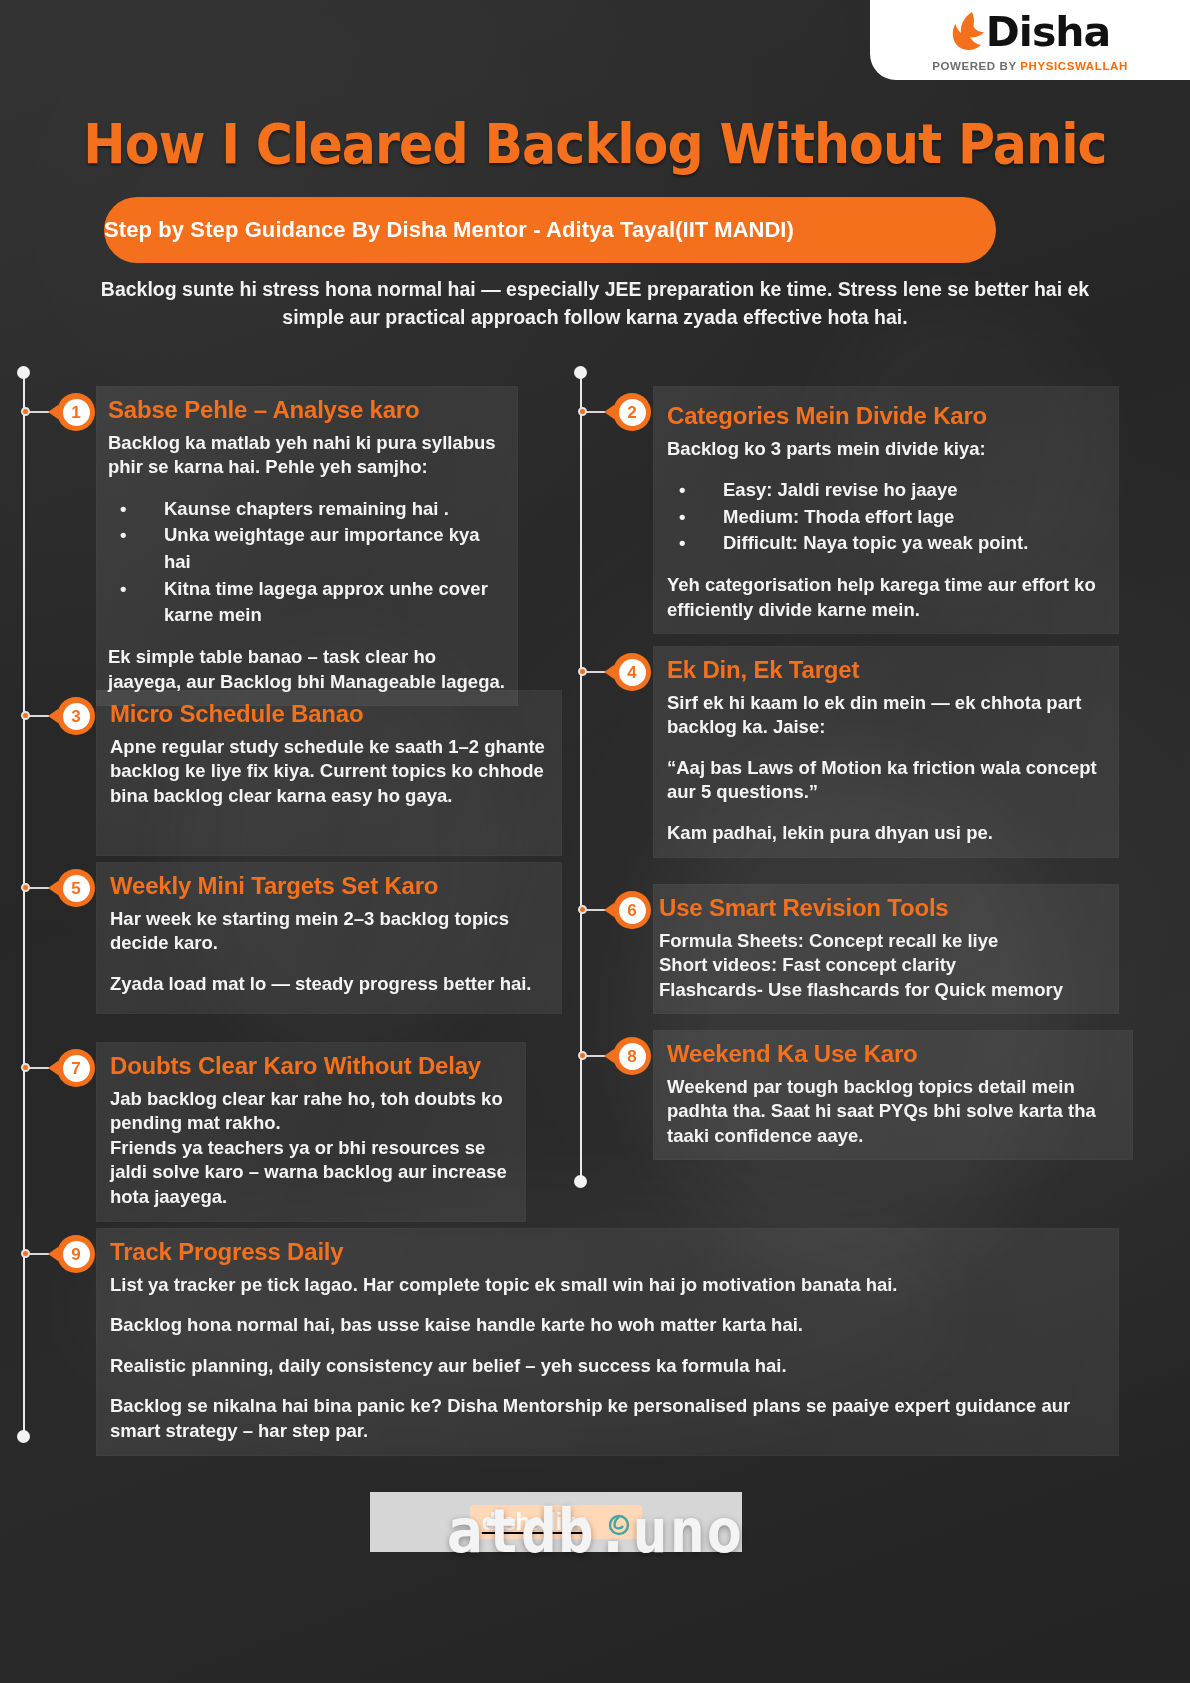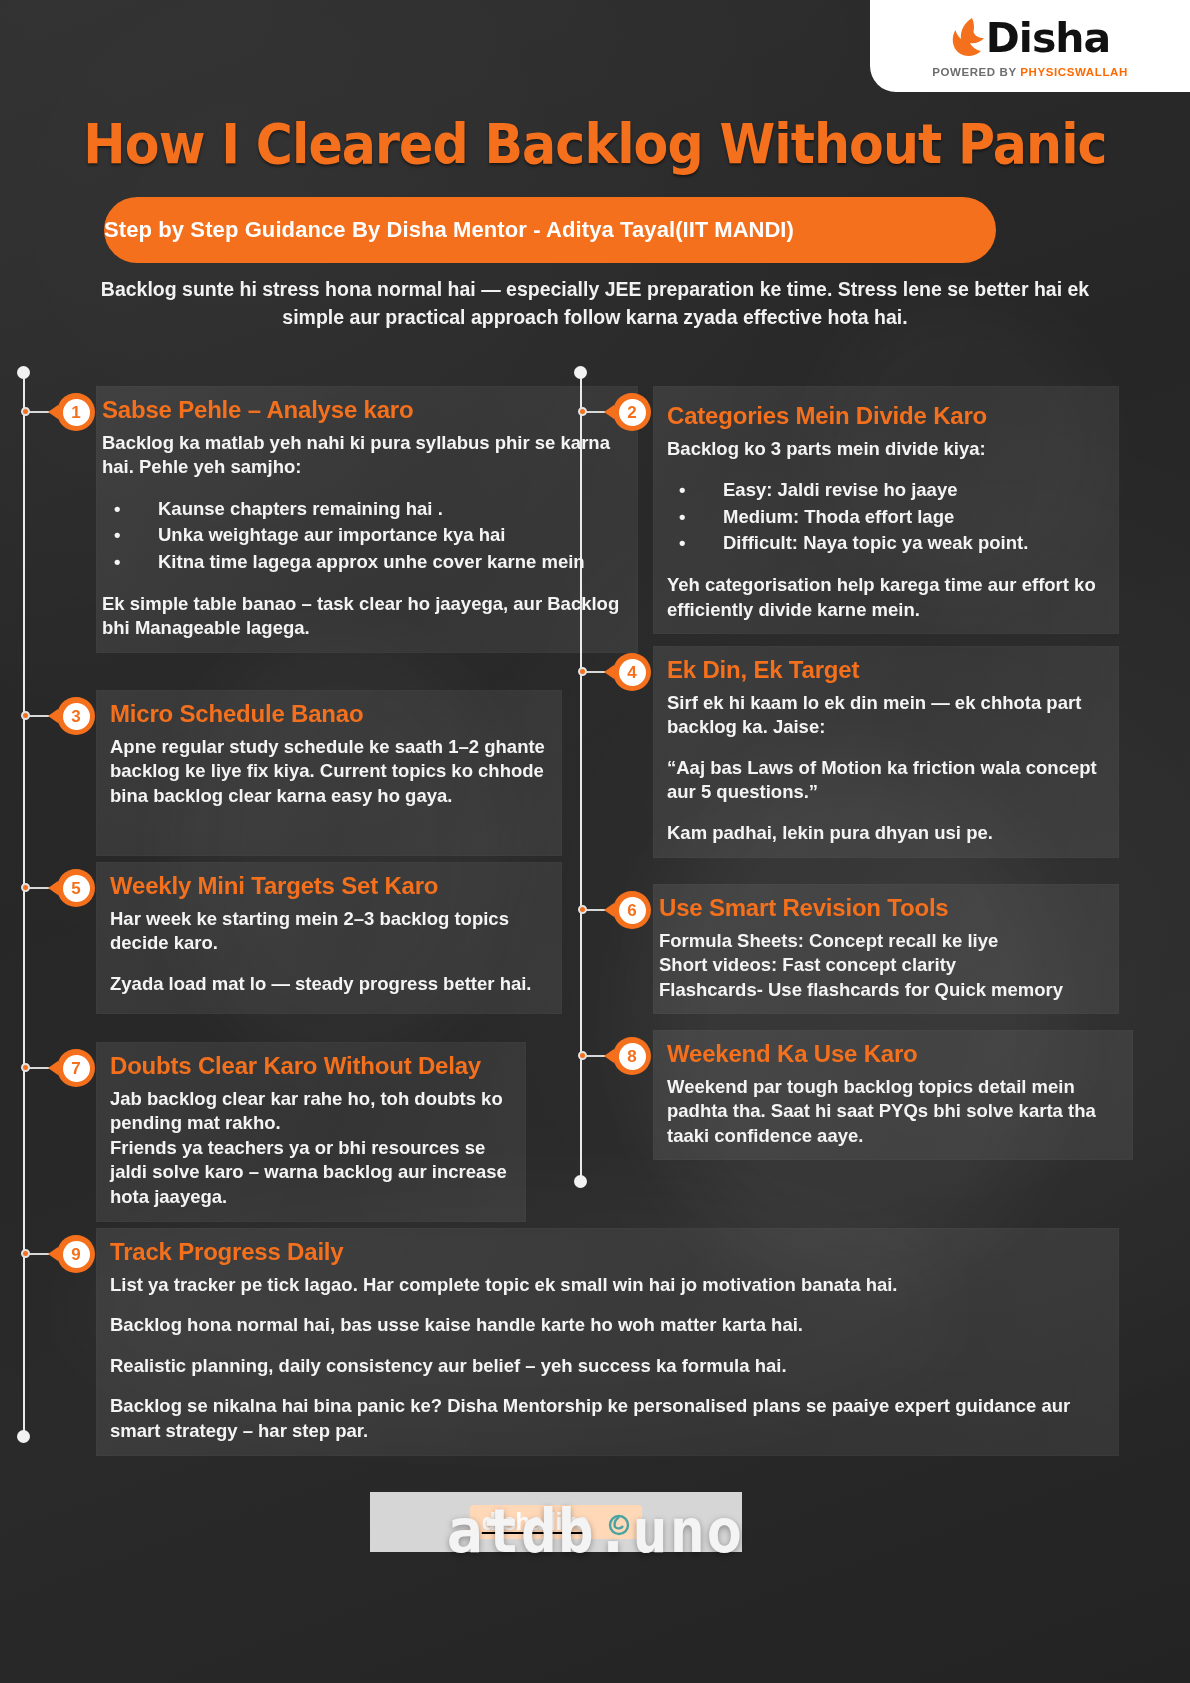--- a/index.html
+++ b/index.html
@@ -20,21 +20,21 @@
   }
   
   .bgblob{position:absolute;border-radius:50%;filter:blur(40px);pointer-events:none;}
   .b1{left:180px;top:640px;width:320px;height:420px;background:rgba(255,255,255,.035);}
   .b2{left:640px;top:760px;width:420px;height:520px;background:rgba(255,255,255,.045);}
   .b3{left:820px;top:300px;width:280px;height:300px;background:rgba(255,255,255,.028);}
   .b4{left:60px;top:1180px;width:900px;height:260px;background:rgba(255,255,255,.022);}
 
   
   .logo-card{
-    position:absolute;right:0;top:0;width:320px;height:92px;
+    position:absolute;right:0;top:0;width:320px;height:80px;
     background:#ffffff;border-bottom-left-radius:26px;
     display:flex;flex-direction:column;align-items:center;justify-content:center;
   }
   .logo-row{display:flex;align-items:center;height:48px;}
   .logo-flame{width:42px;height:44px;margin-right:-6px;}
   .logo-word{
     font-family:"DejaVu Sans", sans-serif;
     font-weight:bold;font-size:41px;color:#111;letter-spacing:-1px;line-height:1;
   }
   .logo-sub{font-size:11.5px;letter-spacing:.6px;margin-top:3px;font-weight:bold;color:#6d6d6d;}
@@ -161,21 +161,21 @@
   <div class="raildot rd-l-bot"></div>
   <div class="raildot rd-r-top"></div>
   <div class="raildot rd-r-bot"></div>
 
   <div id="cards-layer">
       <div class="stub" style="left: 25px; top: 411px; width: 34px;"></div>
       <div class="stubdot" style="left: 21px; top: 407px;"></div>
       <div class="badge" style="left: 57px; top: 393px;">
         <div class="inner">1</div>
       </div>
-      <div class="card" style="left: 96px; top: 386px; width: 542px; min-height: 248px; padding: 10px 6px 12px; box-sizing: border-box;">
+      <div class="card" style="left: 96px; top: 386px; width: 422px; min-height: 248px; padding: 10px 12px 12px; box-sizing: border-box;">
         <h3>Sabse Pehle – Analyse karo</h3>
         <div class="body">
           <p>Backlog ka matlab yeh nahi ki pura syllabus phir se karna hai. Pehle yeh samjho:</p>
           <div class="gap"></div>
           <ul>
             <li><span class="bul">•</span><span>Kaunse chapters remaining hai .</span></li>
             <li><span class="bul">•</span><span>Unka weightage aur importance kya hai</span></li>
             <li><span class="bul">•</span><span>Kitna time lagega approx unhe cover karne mein</span></li>
           </ul>
           <div class="gap"></div>

